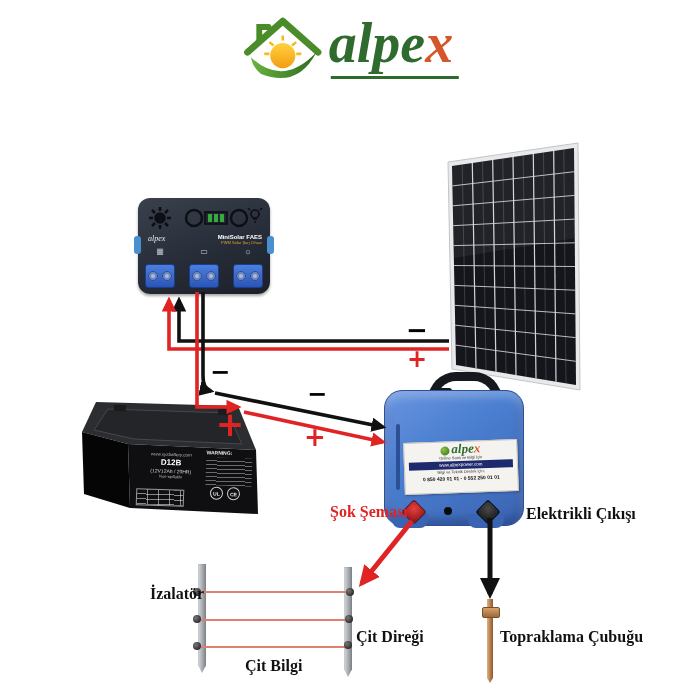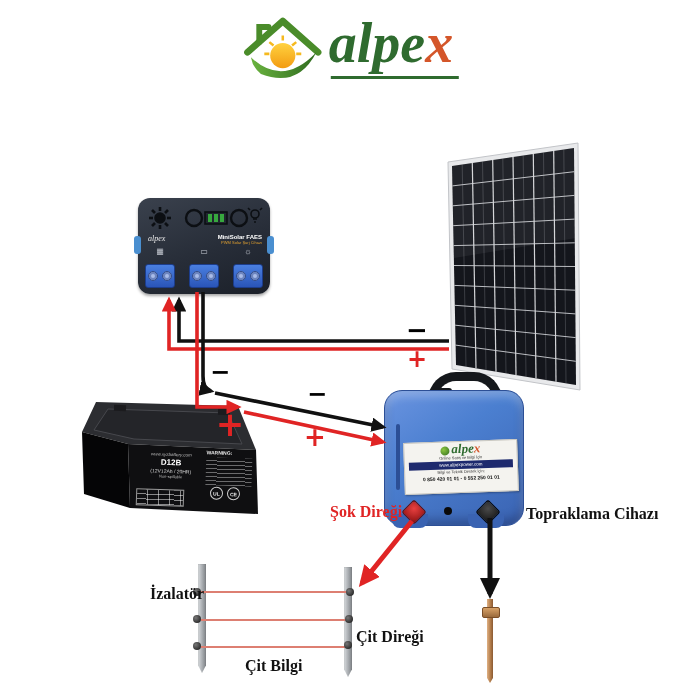--- a/index.html
+++ b/index.html
@@ -291,19 +291,20 @@
     <path d="M490,518 L490,594" fill="none" stroke="#111111" stroke-width="5" marker-end="url(#ab)"></path>
   </svg>
 
   <span id="pm-panel-minus" class="pol abs">−</span>
   <span id="pm-panel-plus" class="pol red abs">+</span>
   <span id="pm-bat-minus" class="pol abs">−</span>
   <span id="pm-bat-plus" class="pol red abs">+</span>
   <span id="pm-diag-minus" class="pol abs">−</span>
   <span id="pm-diag-plus" class="pol red abs">+</span>
 
-  <span id="lbl-shock" class="callout abs">Şok Direği</span>
-  <span id="lbl-ground-out" class="callout abs">Topraklama Cihazı</span>
+  <span id="lbl-shock" class="callout abs">Şok Şeması</span>
+  <span id="lbl-ground-out" class="callout abs">Elektrikli Çıkışı</span>
   <span id="lbl-insulator" class="callout abs">İzalatör</span>
   <span id="lbl-post" class="callout abs">Çit Direği</span>
   <span id="lbl-wire" class="callout abs">Çit Bilgi</span>
+  <span id="lbl-rod" class="callout abs">Topraklama Çubuğu</span>
 
 </div>
 
 </body></html>

